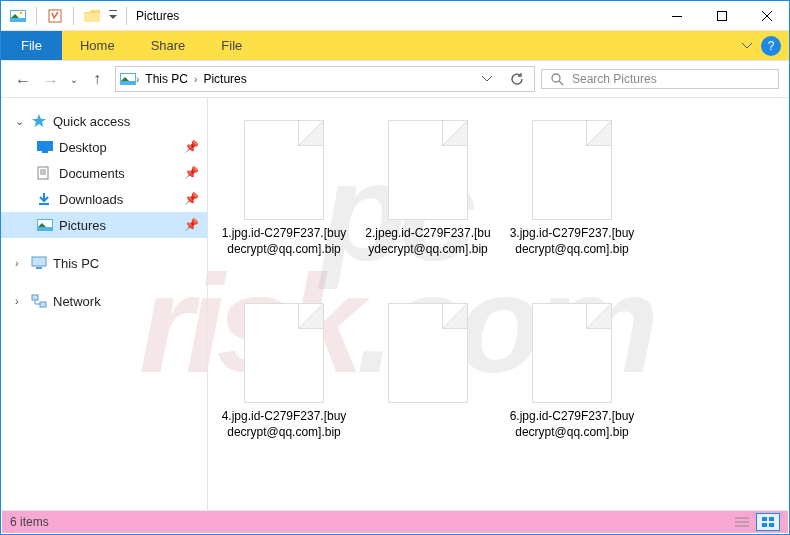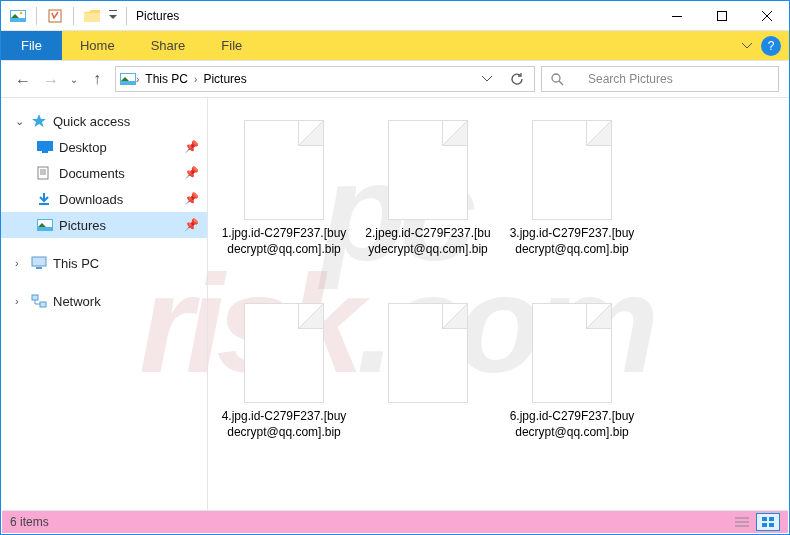--- a/index.html
+++ b/index.html
@@ -29,21 +29,21 @@
 
 .navrow { height: 37px; display: flex; align-items: center; padding: 0 10px; gap: 6px; border-bottom: 1px solid #e5e5e5; position: relative; z-index: 2; }
 .nav-arrows { display: flex; align-items: center; gap: 4px; }
 .nav-btn { width: 24px; height: 24px; display: flex; align-items: center; justify-content: center; color: #555; font-size: 16px; }
 .nav-btn.disabled { color: #bbb; }
 .addr { flex: 1; border: 1px solid #ccc; height: 26px; display: flex; align-items: center; padding: 0 4px; }
 .addr .crumb { font-size: 12px; padding: 0 6px; }
 .addr .chev { font-size: 10px; color: #555; }
 .addr .addr-end { margin-left: auto; display: flex; align-items: center; gap: 4px; }
 .addr .addr-end .abtn { width: 26px; height: 24px; display: flex; align-items: center; justify-content: center; color: #555; }
-.searchbox { width: 238px; border: 1px solid #ccc; height: 26px; display: flex; align-items: center; padding: 0 8px; color: #888; font-size: 12px; gap: 24px; }
+.searchbox { width: 238px; border: 1px solid #ccc; height: 20px; display: flex; align-items: center; padding: 0 8px; color: #888; font-size: 12px; gap: 8px; }
 
 
 .main { display: flex; height: 414px; position: relative; z-index: 2; }
 .sidebar { width: 207px; border-right: 1px solid #e5e5e5; padding-top: 10px; font-size: 13px; color: #222; }
 .tree-item { display: flex; align-items: center; height: 26px; padding-left: 14px; gap: 4px; }
 .tree-item.level1 { padding-left: 14px; }
 .tree-item.level2 { padding-left: 36px; }
 .tree-item .expander { width: 12px; color: #555; font-size: 11px; }
 .tree-item .ticon { width: 18px; display: flex; align-items: center; }
 .tree-item .tlabel { flex: 1; }

